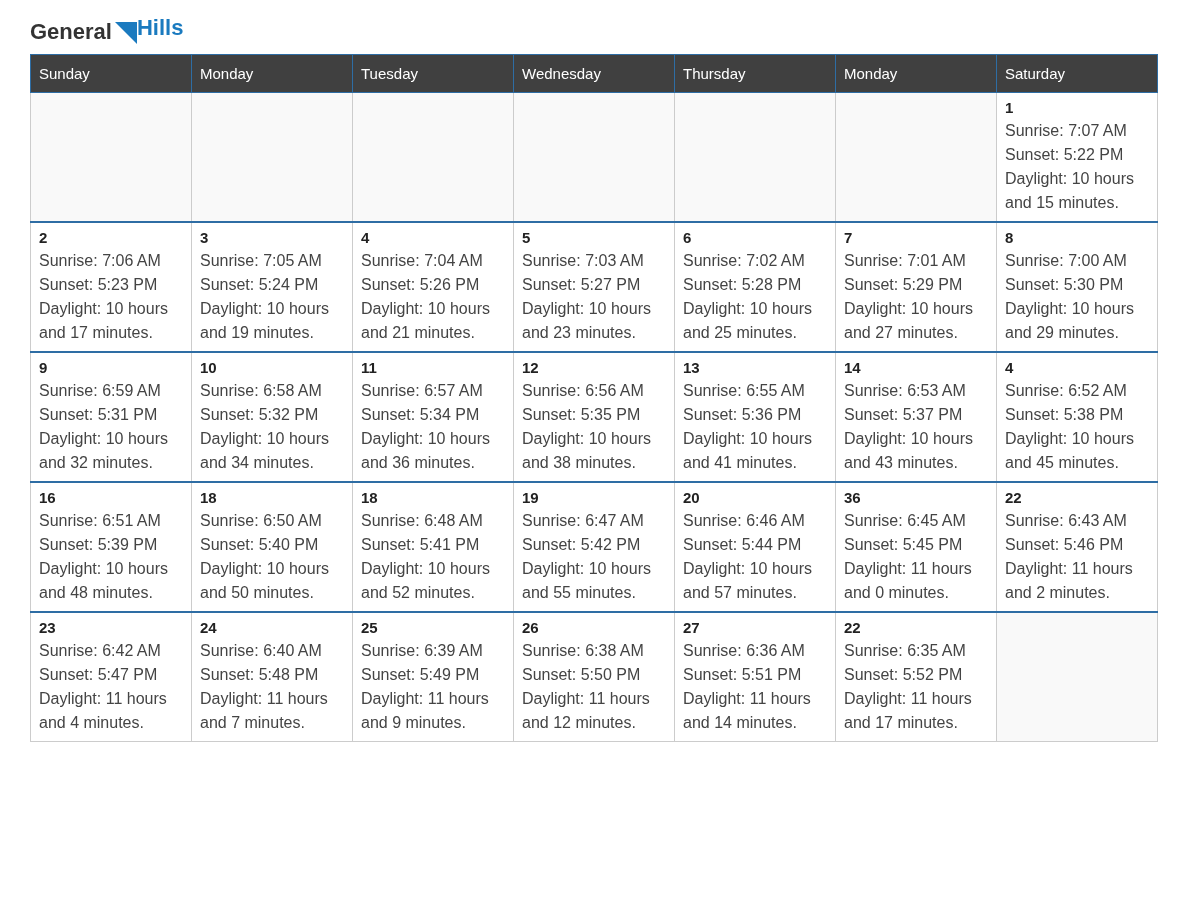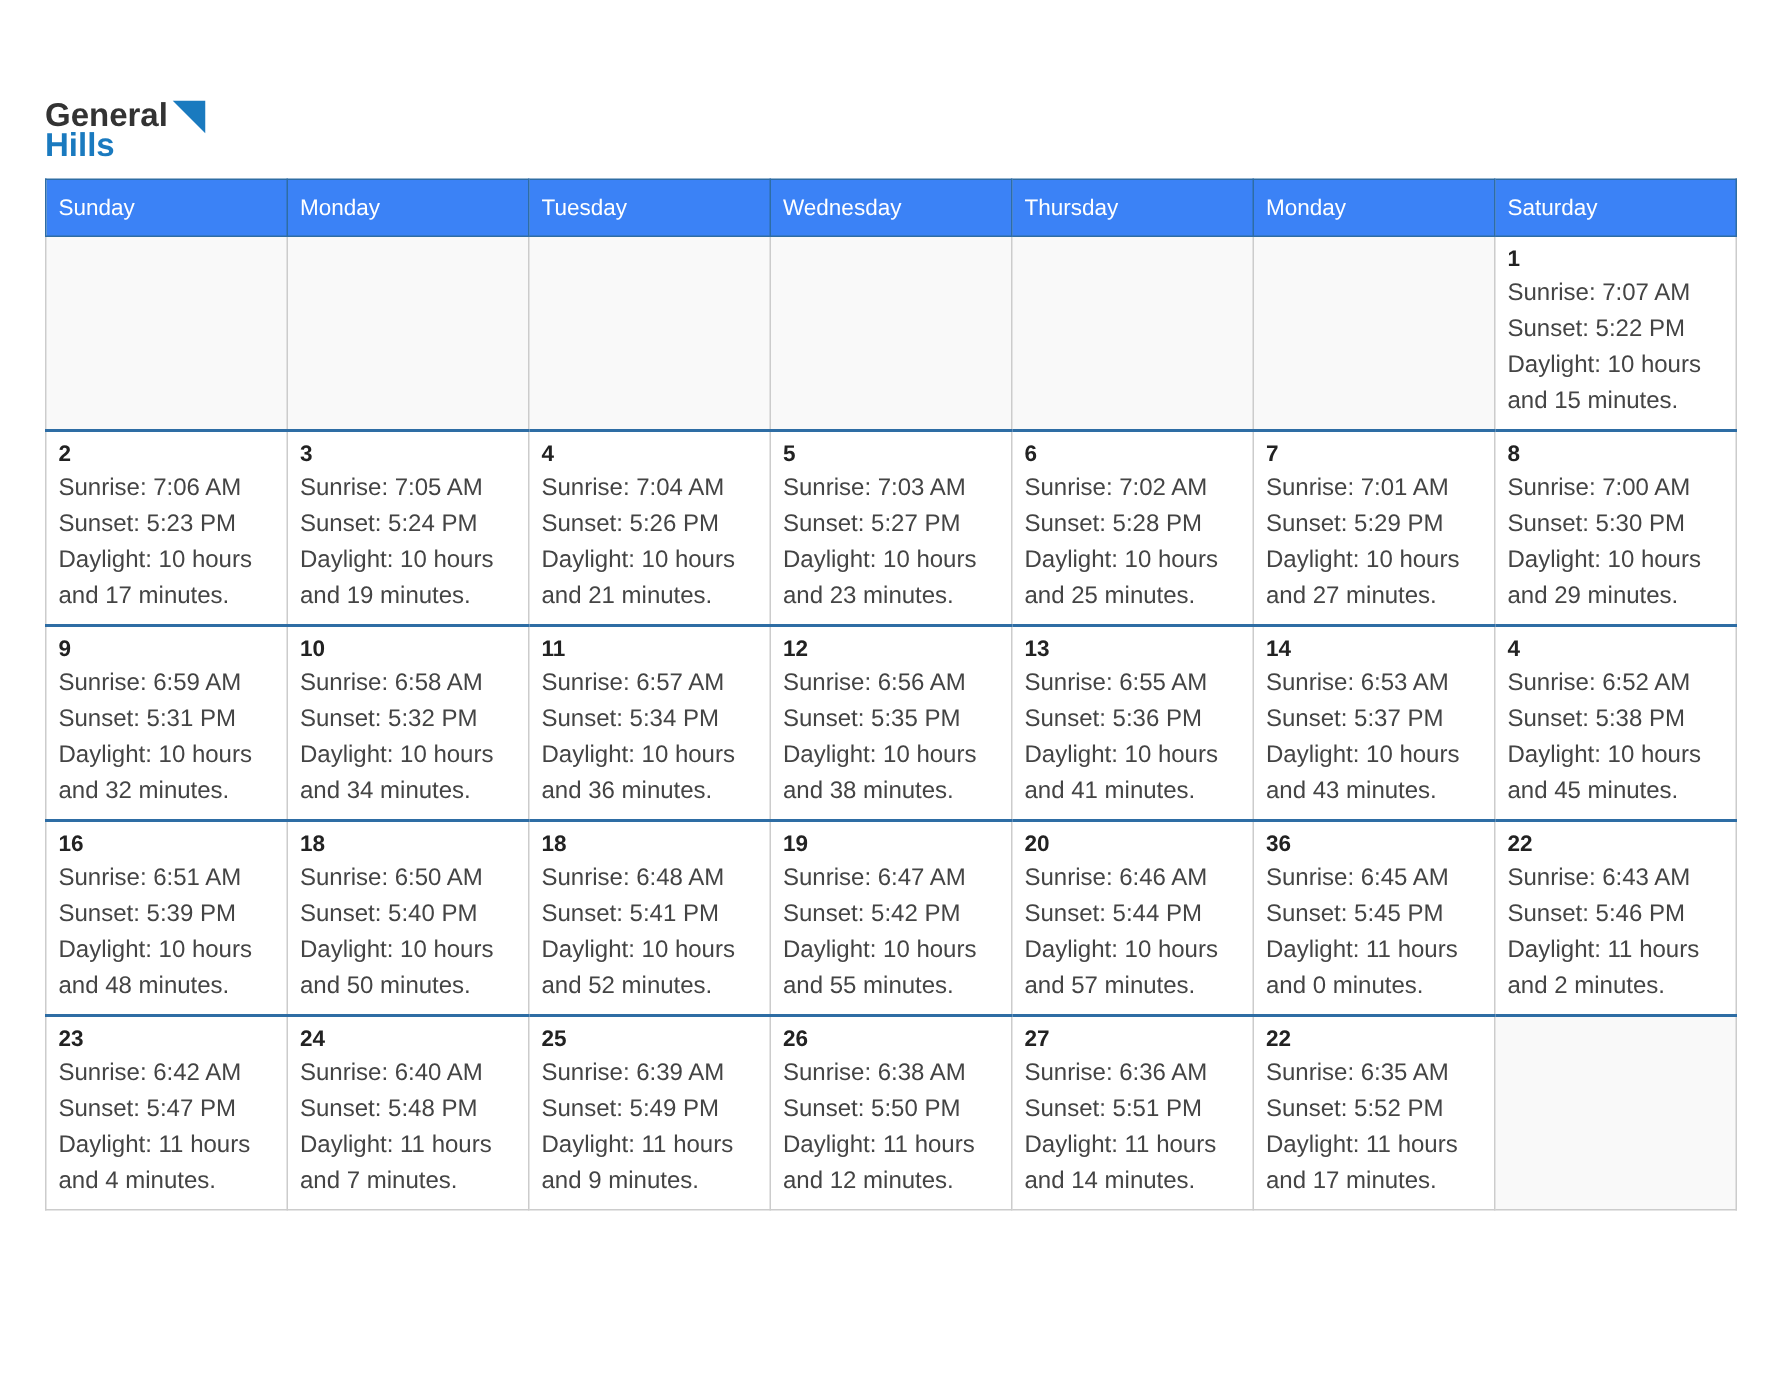--- a/index.html
+++ b/index.html
@@ -44,21 +44,21 @@
       font-size: 18px;
       color: #555;
       margin-top: 4px;
     }
     .calendar {
       width: 100%;
       border-collapse: collapse;
       margin-top: 10px;
     }
     .calendar th {
-      background-color: #3b82f6;
+      background-color: #404040;
       color: #fff;
       padding: 10px 8px;
       font-size: 15px;
       font-weight: normal;
       text-align: left;
       border: 1px solid #2e6da4;
     }
     .calendar td {
       vertical-align: top;
       padding: 6px 8px;
@@ -86,21 +86,21 @@
     }
     .row-separator td {
       border-top: 2px solid #2e6da4;
     }
   </style>
 </head>
 <body>
 
 <div class="header">
   <div class="logo">
-    <div style="display:flex; flex-direction:column; line-height:1.1;margin-top:45px;">
+    <div style="display:flex; flex-direction:row; line-height:1.1;">
       <div style="display:flex; align-items:center;">
         <span class="logo-text-general">General</span>
         <svg width="22" height="22" viewBox="0 0 22 22" style="margin-left:3px; margin-top:2px;">
           <polygon points="0,0 22,0 22,22" fill="#1a7abf"></polygon>
         </svg>
       </div>
       <span class="logo-text-blue" style="margin-top:-4px;">Hills</span>
     </div>
   </div>
 </div>

